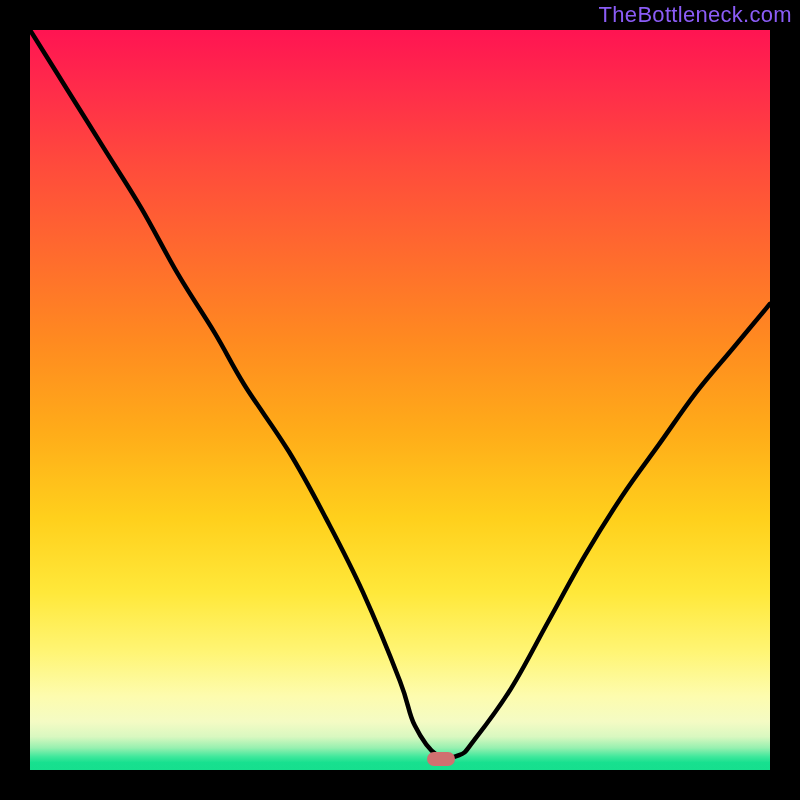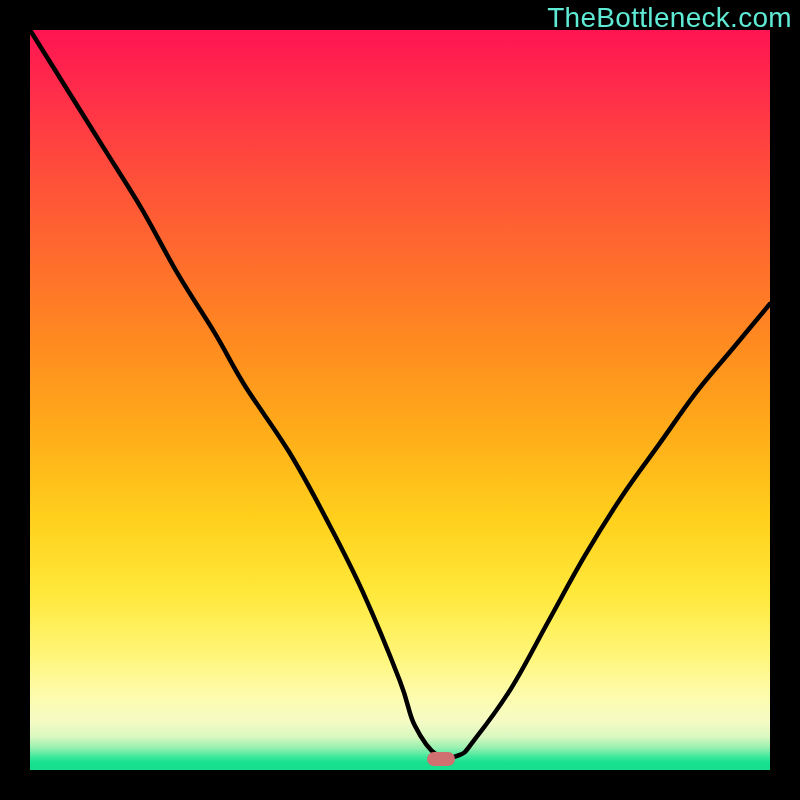--- a/index.html
+++ b/index.html
@@ -14,22 +14,22 @@
   .frame {
     position: relative;
     width: 800px;
     height: 800px;
     background: #000;
   }
   .watermark {
     position: absolute;
     top: 2px;
     right: 8px;
-    color: #5eead4;
-    font-size: 28px;
+    color: #8b5cf6;
+    font-size: 22px;
     font-weight: 500;
     letter-spacing: 0.3px;
     z-index: 20;
   }
   .plot-area {
     position: absolute;
     left: 30px;
     top: 30px;
     width: 740px;
     height: 740px;

